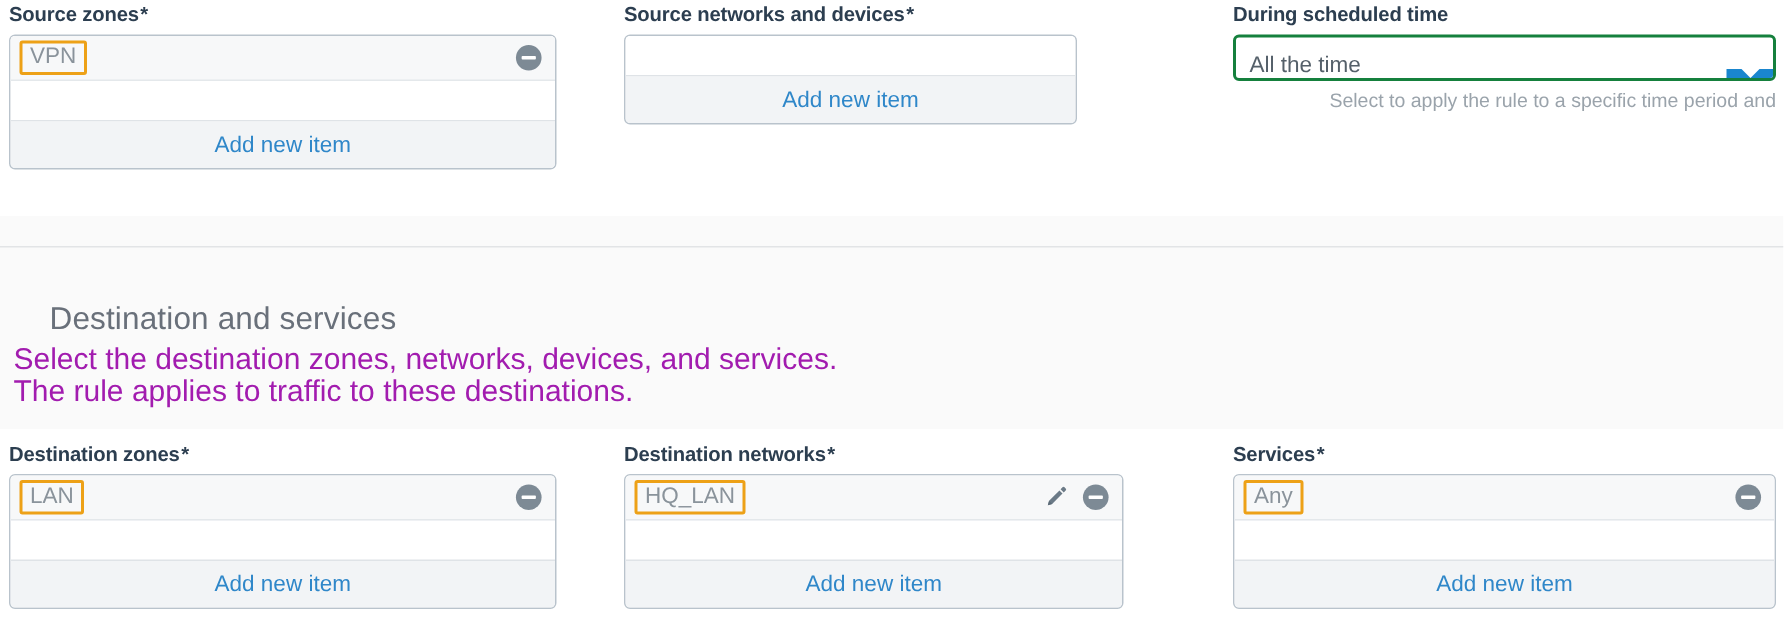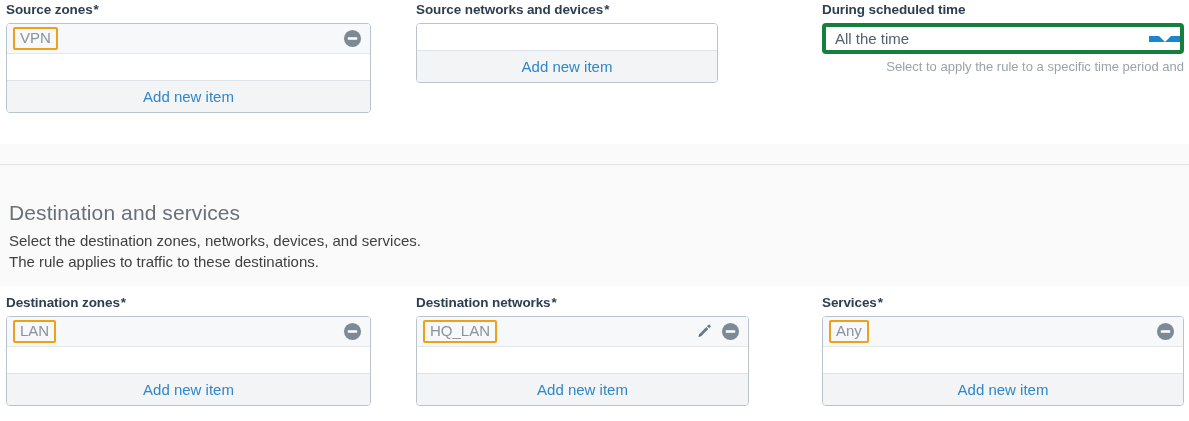--- a/index.html
+++ b/index.html
@@ -97,26 +97,26 @@
   }
   .lb-footer span {
     color: #2f87c9;
     font-size: 15px;
     line-height: 17px;
   }
 
   
   .select {
     height: 31px;
-    border: 4px solid #15803d;
+    border: 2px solid #15803d;
     border-radius: 4px;
     background: #ffffff;
     box-sizing: border-box;
     display: flex;
-    align-items: center;
+    align-items: flex-end;
     overflow: hidden;
   }
   .select-value {
     flex: 1;
     display: flex;
     align-items: center;
     padding-left: 9px;
     font-size: 15px;
     color: #55606a;
     line-height: 17px;
@@ -156,25 +156,26 @@
     width: 1189px;
     height: 1px;
     background: #e2e4e6;
   }
   .section-title {
     position: absolute;
     font-size: 21px;
     color: #69707a;
     line-height: 25px;
     letter-spacing: 0.1px;
+    margin-left: 24px;
   }
   .section-sub {
     position: absolute;
-    font-size: 15px;
-    color: #404040;
+    font-size: 20px;
+    color: #a21caf;
     line-height: 21px;
   }
 </style>
 </head>
 <body>
 
 <div class="field" style="left:6px; top:2px; width:365px;">
   <div class="field-label">
     <span>Source zones</span><span class="req">*</span>
   </div>

